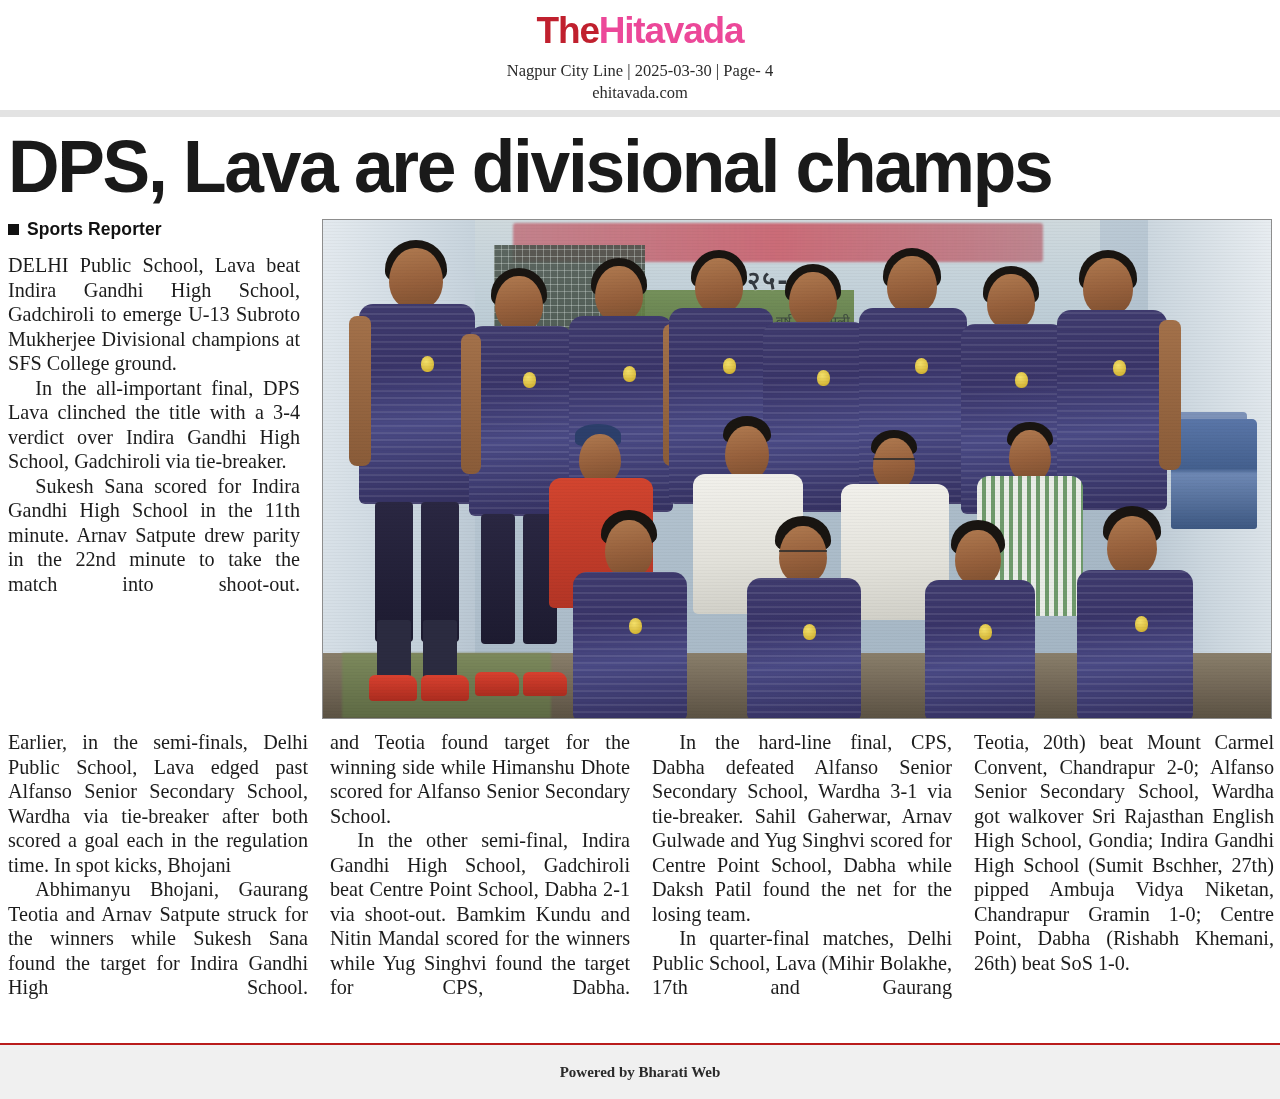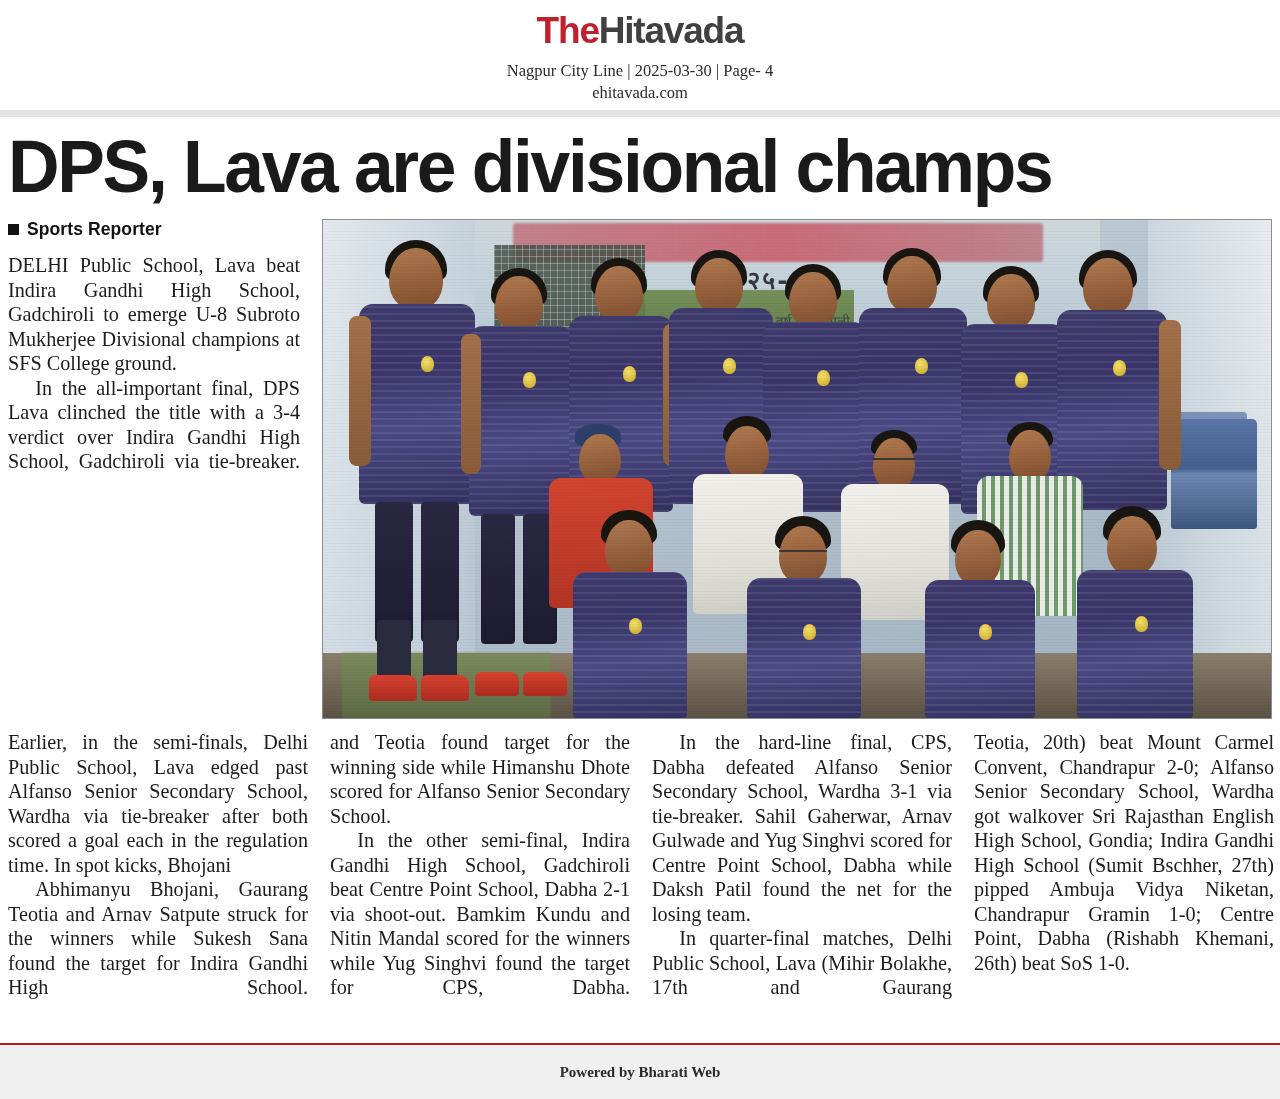--- a/index.html
+++ b/index.html
@@ -23,21 +23,21 @@
   }
   .logo {
     font-family: "Liberation Sans", sans-serif;
     font-weight: bold;
     font-size: 37px;
     letter-spacing: -1.2px;
     line-height: 1.05;
     white-space: nowrap;
   }
   .logo .logo-the { color: #c0202e; }
-  .logo .logo-name { color: #404040; }
+  .logo .logo-name { color: #ec4899; }
 
   .masthead-line {
     font-family: "Liberation Serif", serif;
     font-size: 16.5px;
     color: #2b2b2b;
     margin-top: 9px;
     line-height: 1.35;
   }
   .masthead-site {
     font-family: "Liberation Serif", serif;
@@ -333,22 +333,23 @@
 </div>
 
 <div class="top-section">
 
   <div class="col-lead">
     <div class="byline">
       <span class="byline-square"></span>
       <span>Sports Reporter</span>
     </div>
     <div class="body-text">
-      <p>DELHI Public School, Lava beat Indira Gandhi High School, Gadchiroli to emerge U-8 Subroto Mukherjee Divisional champions at SFS College ground.</p>
+      <p>DELHI Public School, Lava beat Indira Gandhi High School, Gadchiroli to emerge U-13 Subroto Mukherjee Divisional champions at SFS College ground.</p>
       <p>In the all-important final, DPS Lava clinched the title with a 3-4 verdict over Indira Gandhi High School, Gadchiroli via tie-breaker.</p>
+      <p>Sukesh Sana scored for Indira Gandhi High School in the 11th minute. Arnav Satpute drew parity in the 22nd minute to take the match into shoot-out.</p>
     </div>
   </div>
 
   <div class="photo-frame">
 
     <div class="ph bk-tent"></div>
     <div class="ph bk-tent-left"></div>
     <div class="ph bk-tent-right"></div>
     <div class="ph bk-banner"></div>
     <div class="ph bk-banner-pink"></div>

